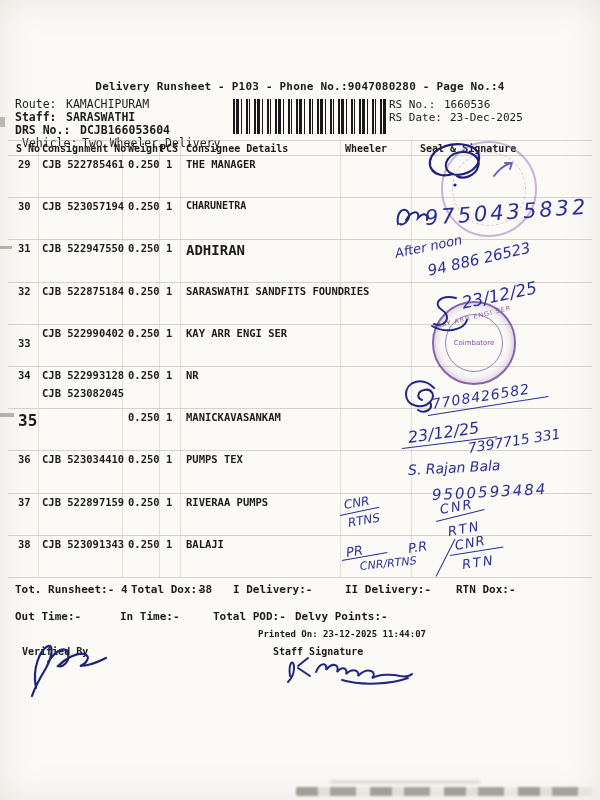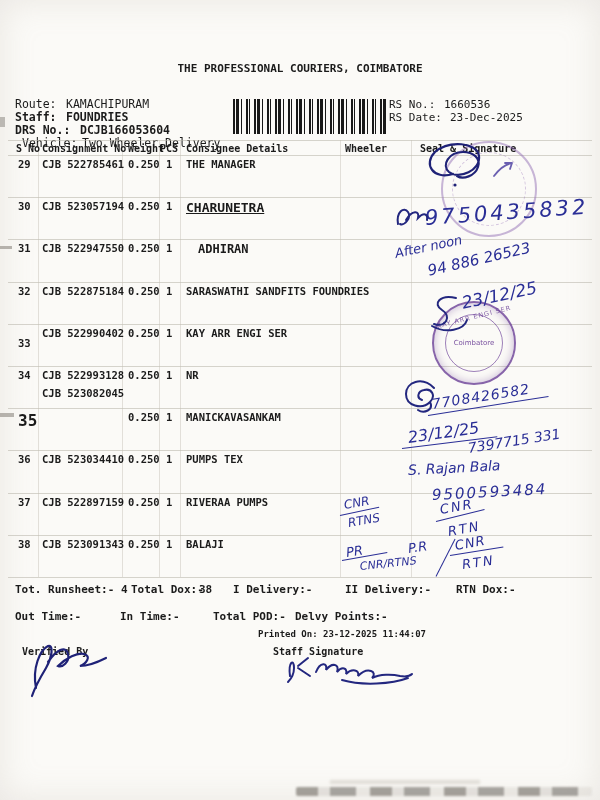--- a/index.html
+++ b/index.html
@@ -31,26 +31,26 @@
   .sig { position:absolute; z-index:7; }
   .stamp { position:absolute; border-radius:50%; z-index:4; }
   .stamp .ring { position:absolute; border-radius:50%; }
   .artifact { position:absolute; z-index:8; }
 </style>
 </head>
 <body>
 
 <div class="page">
 
-  <div class="p b c" style="top:62px; font-size:11px;">THE PROFESSIONAL COURIERS, COIMBATORE</div>
+  <div class="p b c" style="top:80px; font-size:11px; letter-spacing:.2px;">Delivery Runsheet - P103 - Phone No.:9047080280 - Page No.:4</div>
 
   <span class="p" style="left:15px; top:97px; font-size:11.5px;">Route:</span>
   <span class="p" style="left:66px; top:97px; font-size:11.5px;">KAMACHIPURAM</span>
   <span class="p b" style="left:15px; top:110px; font-size:11.5px;">Staff:</span>
-  <span class="p b" style="left:66px; top:110px; font-size:11.5px;">FOUNDRIES</span>
+  <span class="p b" style="left:66px; top:110px; font-size:11.5px;">SARASWATHI</span>
   <span class="p b" style="left:15px; top:123px; font-size:11.5px;">DRS No.:</span>
   <span class="p b" style="left:80px; top:123px; font-size:11.5px;">DCJB166053604</span>
   <span class="p" style="left:22px; top:136px; font-size:11.5px;">Vehicle:</span>
   <span class="p" style="left:82px; top:136px; font-size:11.5px;">Two Wheeler Delivery</span>
 
   <div class="barcode"></div>
   <span class="p" style="left:389px; top:98px; font-size:11px;">RS No.:</span>
   <span class="p" style="left:444px; top:98px; font-size:11px;">1660536</span>
   <span class="p" style="left:389px; top:111px; font-size:11px;">RS Date:</span>
   <span class="p" style="left:450px; top:111px; font-size:11px;">23-Dec-2025</span>
@@ -87,28 +87,28 @@
     <span class="p b" style="left:42px;top:158px;font-size:10.5px;">CJB 522785461</span>
     <span class="p b" style="left:128px;top:158px;font-size:10.5px;">0.250</span>
     <span class="p b" style="left:166px;top:158px;font-size:10.5px;">1</span>
     <span class="p b" style="left:186px;top:158px;font-size:10.5px;">THE MANAGER</span>
   </div>
   <div>
     <span class="p b" style="left:18px;top:200px;font-size:10.5px;">30</span>
     <span class="p b" style="left:42px;top:200px;font-size:10.5px;">CJB 523057194</span>
     <span class="p b" style="left:128px;top:200px;font-size:10.5px;">0.250</span>
     <span class="p b" style="left:166px;top:200px;font-size:10.5px;">1</span>
-    <span class="p b" style="left:186px;top:200px;font-size:13px;text-decoration:underline;">CHARUNETRA</span>
+    <span class="p b" style="left:186px;top:200px;font-size:10px;">CHARUNETRA</span>
   </div>
   <div>
     <span class="p b" style="left:18px;top:242px;font-size:10.5px;">31</span>
     <span class="p b" style="left:42px;top:242px;font-size:10.5px;">CJB 522947550</span>
     <span class="p b" style="left:128px;top:242px;font-size:10.5px;">0.250</span>
     <span class="p b" style="left:166px;top:242px;font-size:10.5px;">1</span>
-    <span class="p b" style="left:198px;top:242px;font-size:12px;">ADHIRAN</span>
+    <span class="p b" style="left:186px;top:242px;font-size:14px;">ADHIRAN</span>
   </div>
   <div>
     <span class="p b" style="left:18px;top:285px;font-size:10.5px;">32</span>
     <span class="p b" style="left:42px;top:285px;font-size:10.5px;">CJB 522875184</span>
     <span class="p b" style="left:128px;top:285px;font-size:10.5px;">0.250</span>
     <span class="p b" style="left:166px;top:285px;font-size:10.5px;">1</span>
     <span class="p b" style="left:186px;top:285px;font-size:10.5px;">SARASWATHI SANDFITS FOUNDRIES</span>
   </div>
   <div>
     <span class="p b" style="left:18px;top:327px;font-size:10.5px;margin-top:10px;">33</span>

